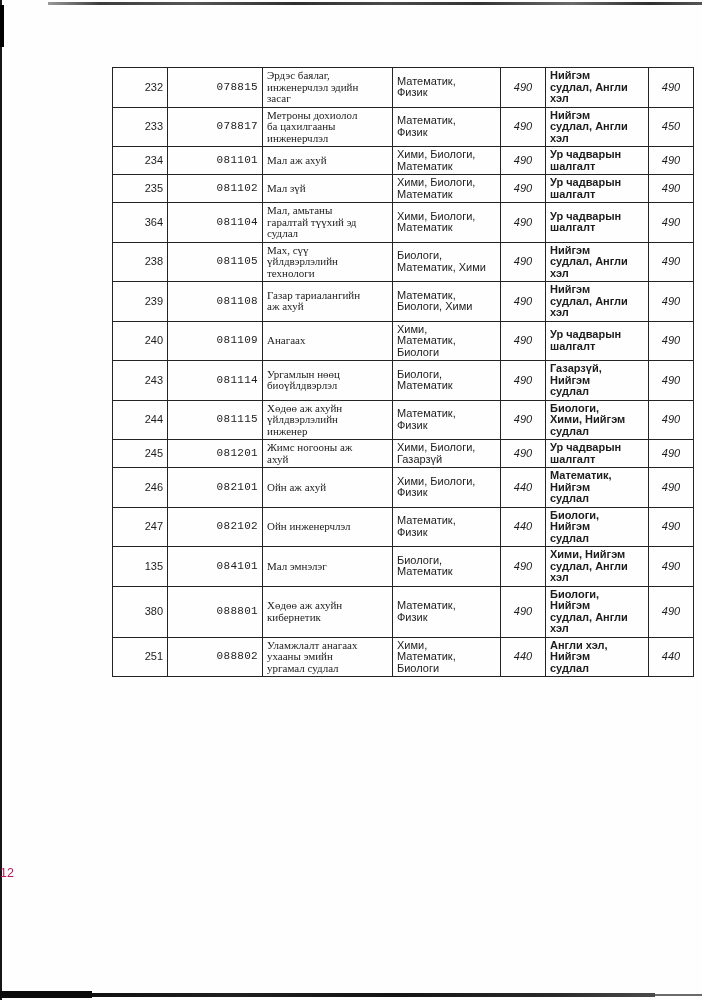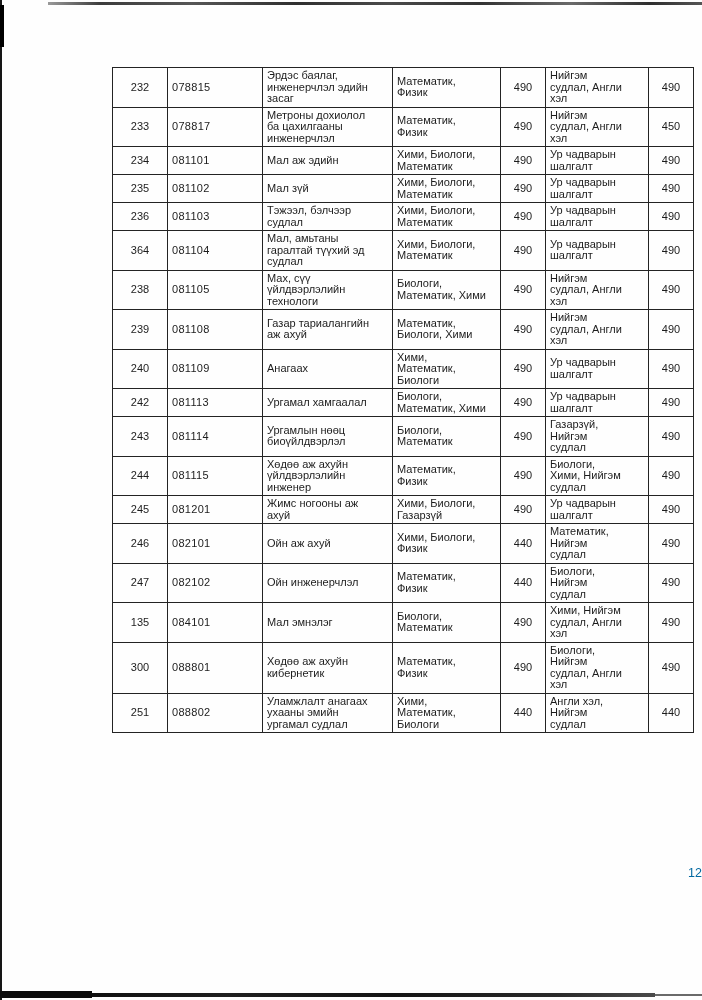--- a/index.html
+++ b/index.html
@@ -65,33 +65,33 @@
     table-layout: fixed;
   }
   .doc-table td {
     border: 1px solid #232323;
     font-size: 11px;
     line-height: 11.5px;
     padding: 2px 4px;
     vertical-align: middle;
     overflow: hidden;
   }
-  .c-no    { width: 46px;  text-align: center; margin-left: 10px; }
-  .c-code  { width: 86px;  text-align: left; letter-spacing: 0.3px; }
-  .c-name  { width: 121px; text-align: left; white-space: pre-line; padding-left: 5px; }
+  .c-no    { width: 46px;  text-align: right; margin-left: 10px; }
+  .c-code  { width: 86px;  text-align: right; letter-spacing: 0.3px; font-family: Liberation Mono, monospace; }
+  .c-name  { width: 121px; text-align: left; white-space: pre-line; padding-left: 5px; font-family: Liberation Serif, serif; }
   .c-subj1 { width: 99px;  text-align: left; white-space: pre-line; padding-left: 5px; }
-  .c-score { width: 36px;  text-align: center; }
-  .c-subj2 { width: 94px;  text-align: left; white-space: pre-line; padding-left: 5px; }
+  .c-score { width: 36px;  text-align: center; font-style: italic; }
+  .c-subj2 { width: 94px;  text-align: left; white-space: pre-line; padding-left: 5px; font-weight: bold; }
   .page-number {
     position: absolute;
     top: 866px; left: 0;
     width: 702px;
-    text-align: right;
+    text-align: left;
     font-size: 12.5px;
-    color: #0369a1;
+    color: #be185d;
   }
 </style>
 </head>
 <body>
 
 <div class="page">
   <div class="edge-top"></div>
   <div class="edge-left"></div>
   <div class="corner-blob"></div>
   <div class="edge-bottom"></div>
@@ -124,44 +124,32 @@
 Физик</td>
     <td class="c-score">490</td>
     <td class="c-subj2">Нийгэм
 судлал, Англи
 хэл</td>
     <td class="c-score">450</td>
   </tr>
         <tr>
     <td class="c-no">234</td>
     <td class="c-code">081101</td>
-    <td class="c-name">Мал аж эдийн</td>
+    <td class="c-name">Мал аж ахуй</td>
     <td class="c-subj1">Хими, Биологи,
 Математик</td>
     <td class="c-score">490</td>
     <td class="c-subj2">Ур чадварын
 шалгалт</td>
     <td class="c-score">490</td>
   </tr>
         <tr>
     <td class="c-no">235</td>
     <td class="c-code">081102</td>
     <td class="c-name">Мал зүй</td>
-    <td class="c-subj1">Хими, Биологи,
-Математик</td>
-    <td class="c-score">490</td>
-    <td class="c-subj2">Ур чадварын
-шалгалт</td>
-    <td class="c-score">490</td>
-  </tr>
-        <tr>
-    <td class="c-no">236</td>
-    <td class="c-code">081103</td>
-    <td class="c-name">Тэжээл, бэлчээр
-судлал</td>
     <td class="c-subj1">Хими, Биологи,
 Математик</td>
     <td class="c-score">490</td>
     <td class="c-subj2">Ур чадварын
 шалгалт</td>
     <td class="c-score">490</td>
   </tr>
         <tr>
     <td class="c-no">364</td>
     <td class="c-code">081104</td>
@@ -208,31 +196,20 @@
     <td class="c-name">Анагаах</td>
     <td class="c-subj1">Хими,
 Математик,
 Биологи</td>
     <td class="c-score">490</td>
     <td class="c-subj2">Ур чадварын
 шалгалт</td>
     <td class="c-score">490</td>
   </tr>
         <tr>
-    <td class="c-no">242</td>
-    <td class="c-code">081113</td>
-    <td class="c-name">Ургамал хамгаалал</td>
-    <td class="c-subj1">Биологи,
-Математик, Хими</td>
-    <td class="c-score">490</td>
-    <td class="c-subj2">Ур чадварын
-шалгалт</td>
-    <td class="c-score">490</td>
-  </tr>
-        <tr>
     <td class="c-no">243</td>
     <td class="c-code">081114</td>
     <td class="c-name">Ургамлын нөөц
 биоүйлдвэрлэл</td>
     <td class="c-subj1">Биологи,
 Математик</td>
     <td class="c-score">490</td>
     <td class="c-subj2">Газарзүй,
 Нийгэм
 судлал</td>
@@ -294,21 +271,21 @@
     <td class="c-name">Мал эмнэлэг</td>
     <td class="c-subj1">Биологи,
 Математик</td>
     <td class="c-score">490</td>
     <td class="c-subj2">Хими, Нийгэм
 судлал, Англи
 хэл</td>
     <td class="c-score">490</td>
   </tr>
         <tr>
-    <td class="c-no">300</td>
+    <td class="c-no">380</td>
     <td class="c-code">088801</td>
     <td class="c-name">Хөдөө аж ахуйн
 кибернетик</td>
     <td class="c-subj1">Математик,
 Физик</td>
     <td class="c-score">490</td>
     <td class="c-subj2">Биологи,
 Нийгэм
 судлал, Англи
 хэл</td>

